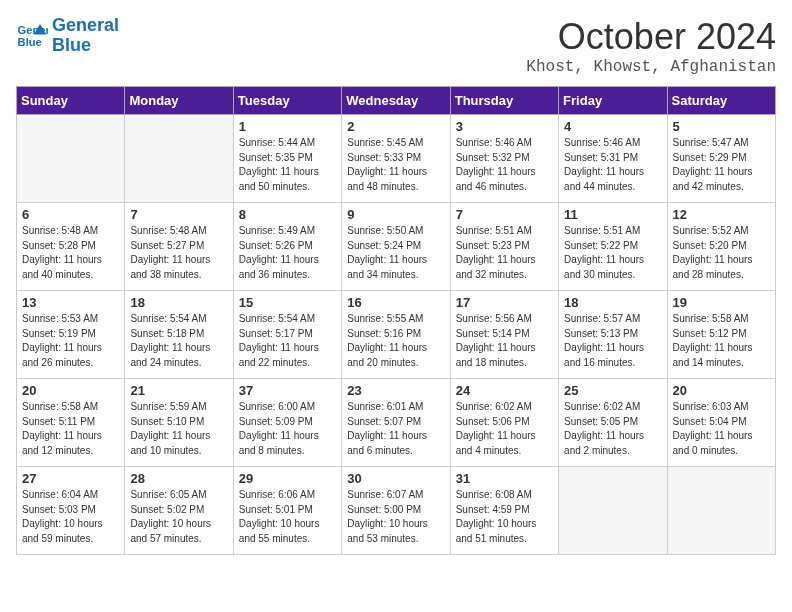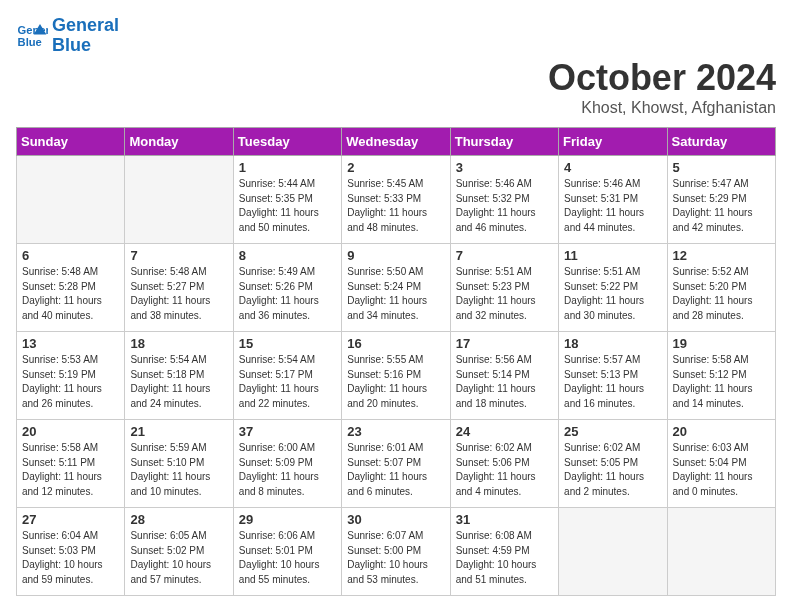--- a/index.html
+++ b/index.html
@@ -32,35 +32,35 @@
     }
     .logo-icon {
       width: 32px;
       height: 32px;
     }
     .title-block {
       text-align: right;
     }
     .month-title {
       font-size: 36px;
-      font-weight: 700;
+      font-weight: 400;
       color: #333;
-      margin-top: 41px;
     }
     .location-title {
       font-size: 16px;
       color: #555;
+      font-family: Liberation Mono, monospace;
     }
     table {
       width: 100%;
       border-collapse: collapse;
       table-layout: fixed;
     }
     th {
-      background-color: #a21caf;
+      background-color: #4c1d95;
       color: #fff;
       padding: 6px 4px;
       font-size: 13px;
       text-align: left;
       border: 1px solid #aaa;
     }
     td {
       border: 1px solid #ccc;
       vertical-align: top;
       padding: 4px 5px;

